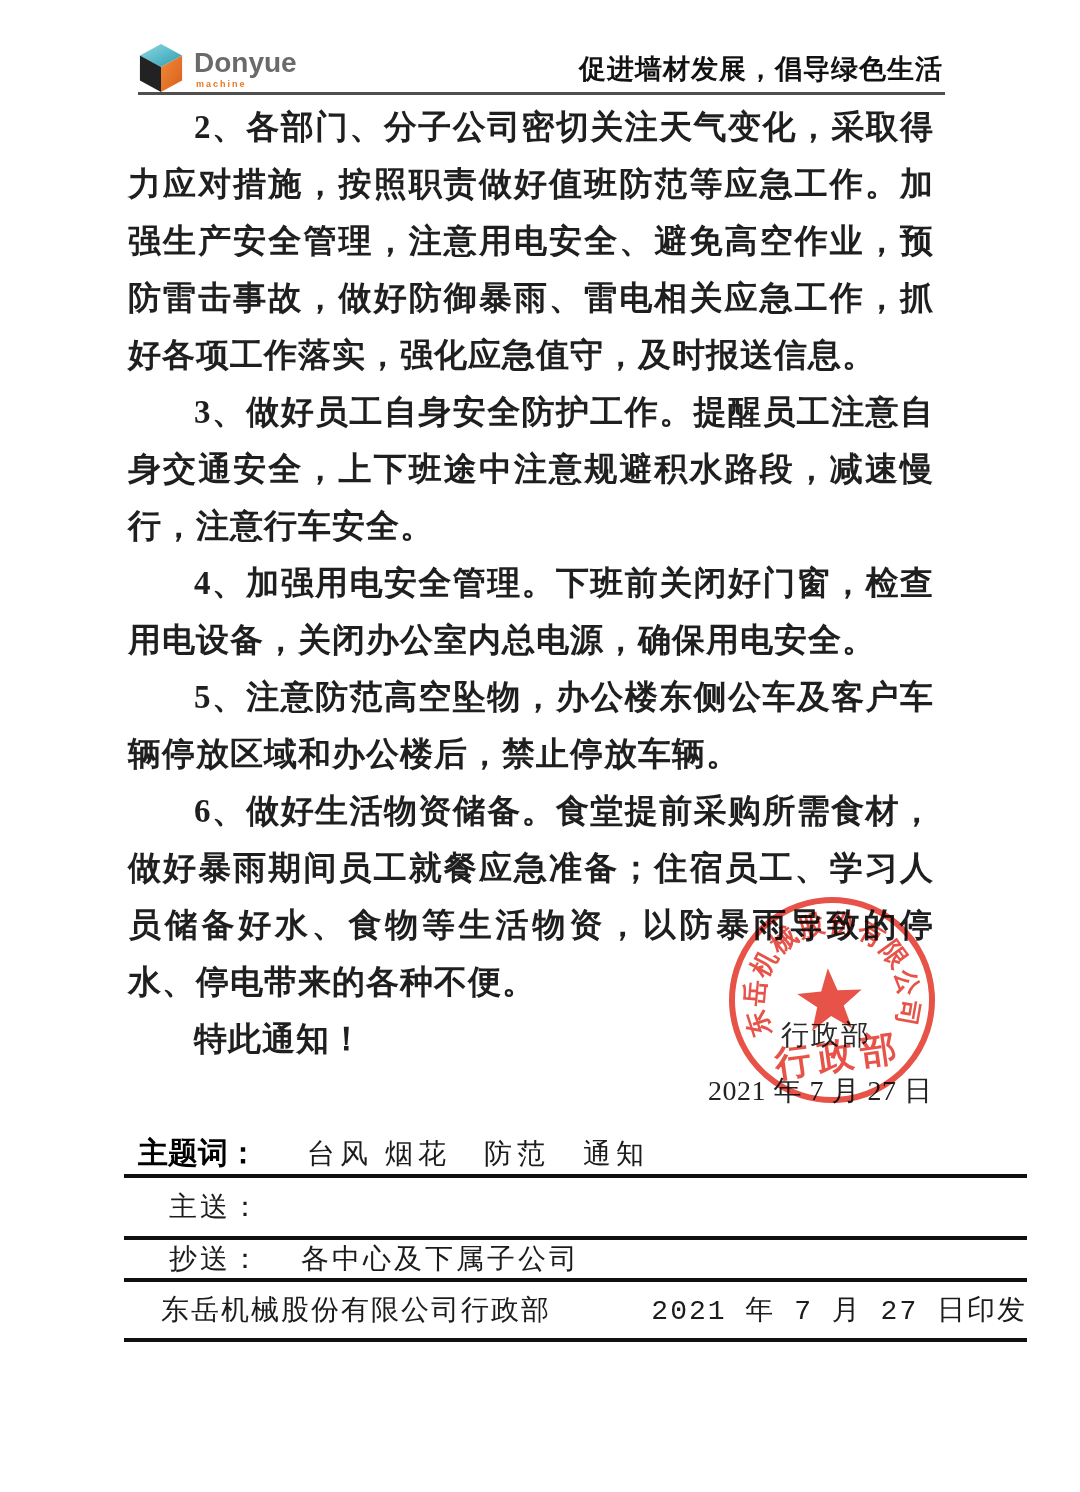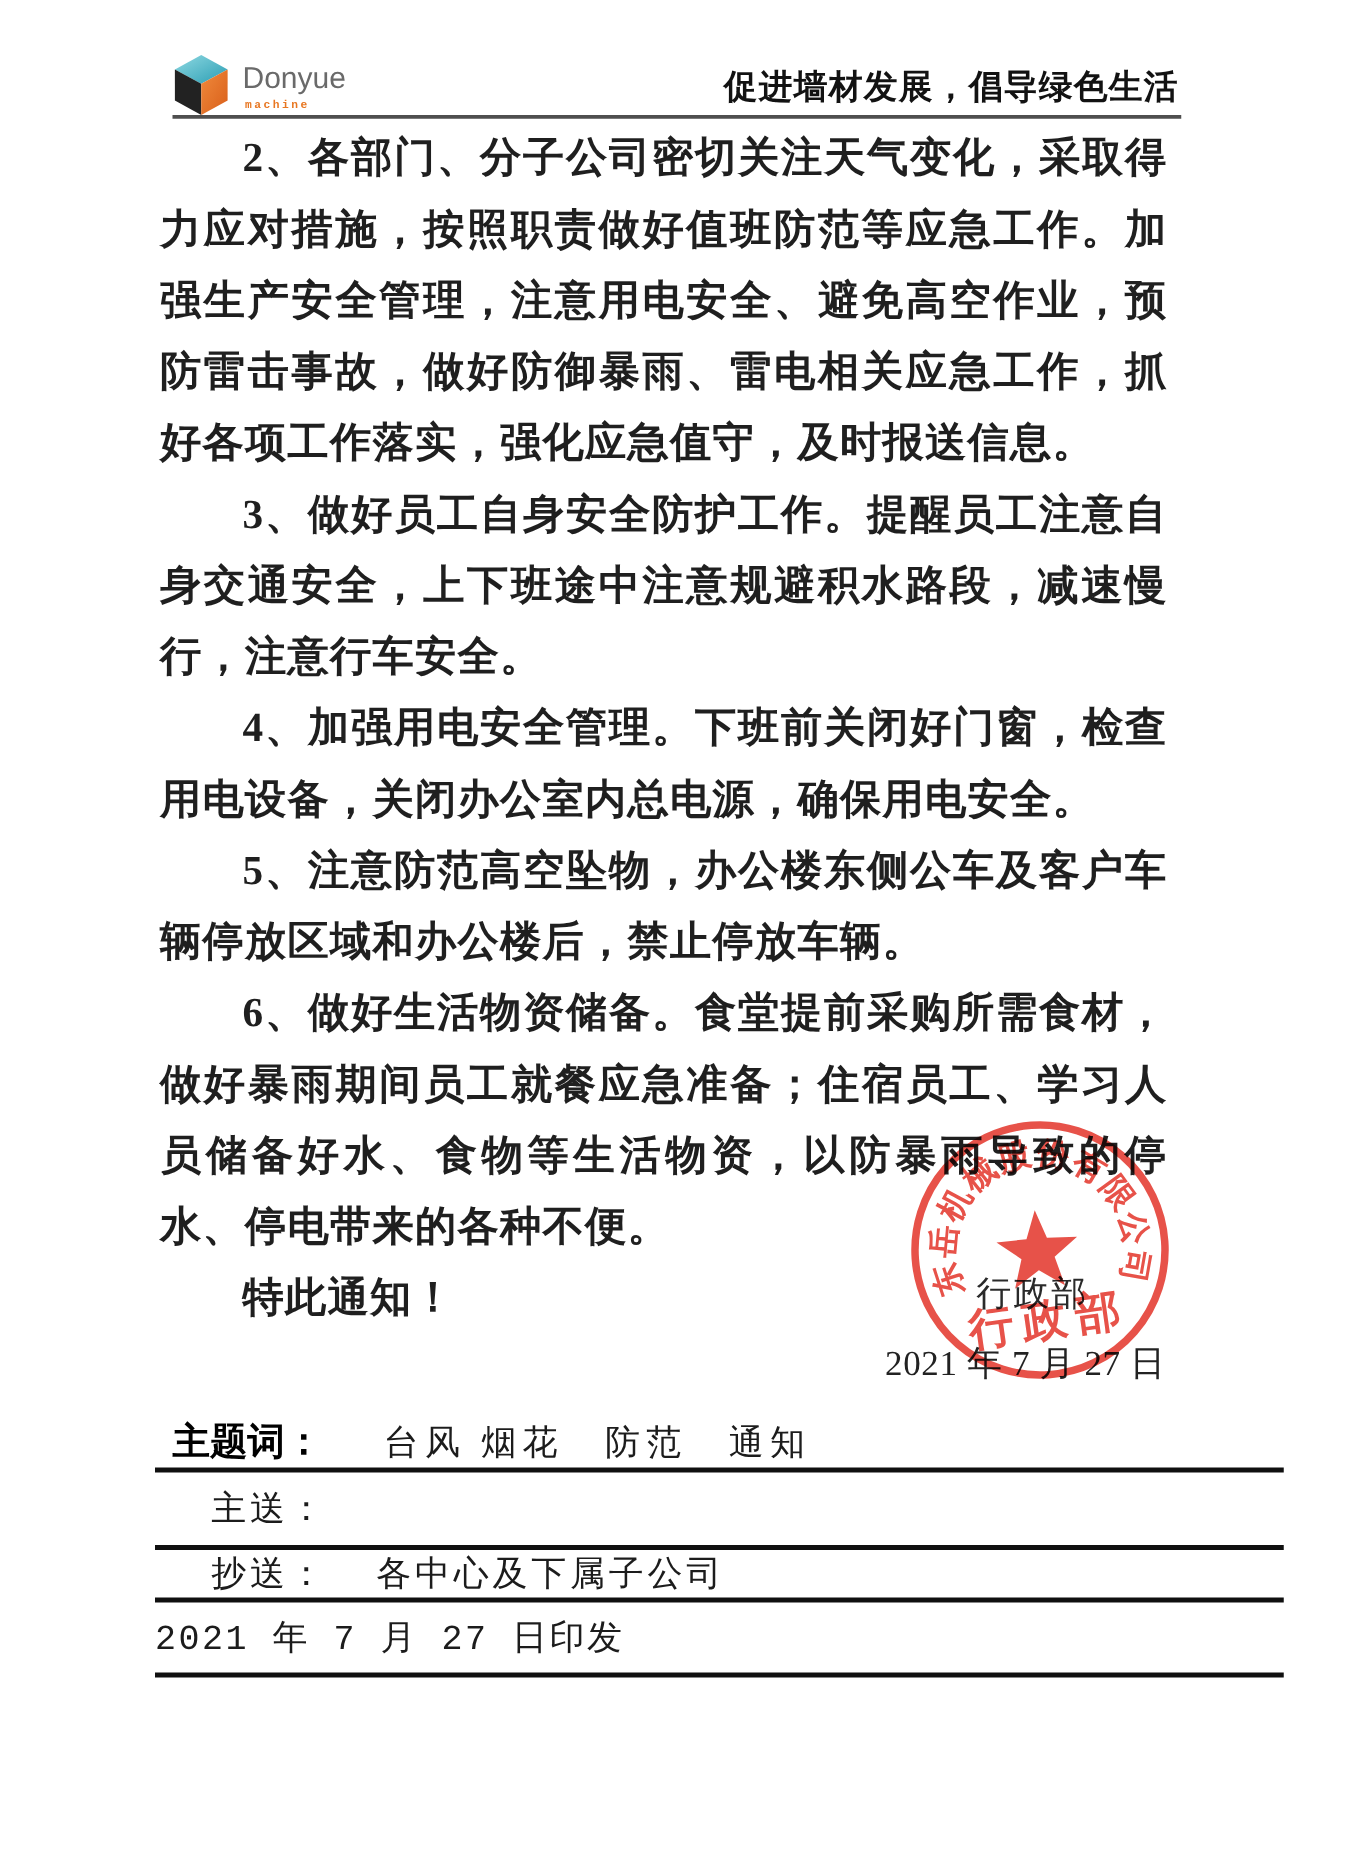--- a/index.html
+++ b/index.html
@@ -23,25 +23,25 @@
     position:absolute;left:138px;top:42px;width:807px;height:50px;
     border-bottom:3px solid #4f4f4f;
   }
   .logo{
     position:absolute;left:0;top:1px;display:flex;align-items:flex-start;
   }
   .logo-cube{display:block;margin-right:10px;}
   .logo-textcol{display:flex;flex-direction:column;margin-top:6px;}
   .logo-word{
     font-family:"Liberation Sans","DejaVu Sans",sans-serif;
-    font-weight:normal;font-size:24px;line-height:28px;color:#6a6a6a;
+    font-weight:bold;font-size:28px;line-height:28px;color:#6a6a6a;
     letter-spacing:0px;
   }
   .logo-sub{
-    font-family:Liberation Mono, monospace;
+    font-family:Liberation Sans, sans-serif;
     font-size:9px;line-height:10px;color:var(--logo-orange);
     letter-spacing:2px;margin-top:2px;margin-left:2px;font-weight:bold;
   }
   .slogan{
     position:absolute;right:2px;bottom:5px;
     font-family:"Liberation Sans","DejaVu Sans",sans-serif;
     font-weight:bold;font-size:27px;color:#121212;letter-spacing:1px;
   }
   
   .notice-body{
@@ -168,18 +168,19 @@
     </div>
     <div class="f-divider"></div>
 
     <div class="f-row row-copy">
       <span>抄送：</span>
       <span>各中心及下属子公司</span>
     </div>
     <div class="f-divider"></div>
 
     <div class="f-row row-issue">
+      <span class="issuer">东岳机械股份有限公司行政部</span>
       <span class="issue-date">2021 年 7 月 27 日印发</span>
     </div>
     <div class="f-divider"></div>
   </div>
 
 </div>
 
 </body></html>

